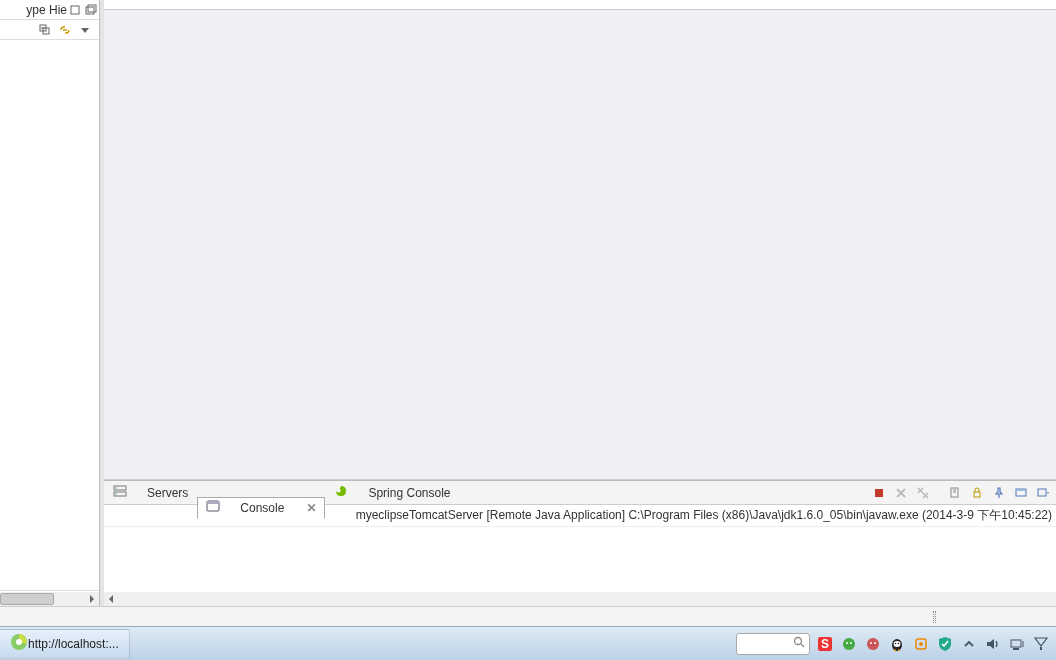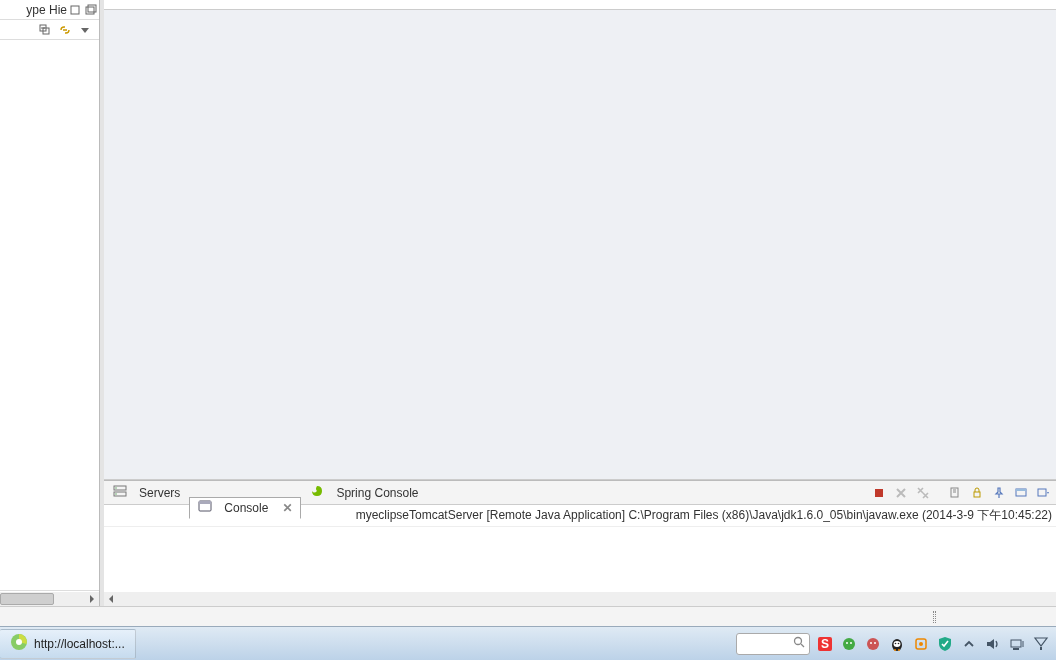--- a/index.html
+++ b/index.html
@@ -15,33 +15,33 @@
 .sidebar-content { flex: 1; background: #fff; }
 .sidebar-bottom { display: flex; align-items: center; height: 16px; border-top: 1px solid #ddd; }
 .hscroll-track { flex: 1; height: 14px; background: #efefef; display: flex; align-items: center; position: relative; }
 .hscroll-thumb { height: 12px; width: 54px; background: #cfcfcf; border: 1px solid #aaa; border-radius: 2px; position: absolute; left: 0; }
 .hscroll-right { width: 14px; height: 14px; display: flex; align-items: center; justify-content: center; background: #efefef; color: #666; cursor: pointer; }
 .main-col { flex: 1; display: flex; flex-direction: column; min-width: 0; border-left: 4px solid #e4e4e4; }
 .editor-top { height: 10px; border-bottom: 1px solid #ccc; background: #fff; overflow: hidden; }
 .editor-area { flex: 1; background: #eef0f4; border-bottom: 1px solid #ccc; }
 .bottom-panel { height: 126px; display: flex; flex-direction: column; background: #fff; border-top: 1px solid #bbb; }
 .tabs-row { display: flex; align-items: center; height: 24px; background: #f4f4f4; border-bottom: 1px solid #ccc; }
-.tab { display: flex; align-items: center; height: 22px; padding: 0 8px; gap: 12px; border: 1px solid transparent; color: #333; cursor: pointer; }
+.tab { display: flex; align-items: center; height: 22px; padding: 0 8px; gap: 20px; border: 1px solid transparent; color: #333; cursor: pointer; }
 .tab.active { background: #fff; border: 1px solid #aaa; border-bottom: 1px solid #fff; position: relative; top: 15px; }
 .tab .close-x { color: #888; font-weight: bold; margin-left: 2px; }
 .tabs-icons { margin-left: auto; display: flex; align-items: center; gap: 4px; padding-right: 4px; }
 .mini-icon { width: 18px; height: 18px; display: inline-flex; align-items: center; justify-content: center; cursor: pointer; border: 1px solid transparent; }
 .console-line { padding: 2px 4px; color: #333; border-bottom: 1px solid #eee; font-size: 12px; white-space: nowrap; overflow: hidden; }
 .console-body { flex: 1; background: #fff; }
 .bottom-scroll { height: 14px; display: flex; align-items: center; background: #efefef; }
 .bottom-scroll .arrow-left { width: 14px; height: 14px; display: flex; align-items: center; justify-content: center; color: #666; cursor: pointer; }
 .statusbar { height: 20px; background: #f4f4f4; border-top: 1px solid #ccc; position: relative; }
 .statusbar .grip { position: absolute; right: 120px; top: 4px; width: 3px; height: 12px; border-left: 1px dotted #888; border-right: 1px dotted #888; }
 .taskbar { width: 1056px; height: 34px; background: linear-gradient(to bottom, #dfeaf4, #bcd2e8); display: flex; align-items: center; border-top: 1px solid #9ab; }
-.task-item { height: 30px; display: flex; align-items: center; padding: 0 10px; gap: 6px; border: 1px solid rgba(0,0,0,0.15); margin-left: 2px; background: linear-gradient(to bottom, #e6f0fa, #c6dbee); border-radius: 2px; cursor: pointer; color: #222; min-width: 120px; }
+.task-item { height: 30px; display: flex; align-items: center; padding: 0 10px; gap: 0; border: 1px solid rgba(0,0,0,0.15); margin-left: 2px; background: linear-gradient(to bottom, #e6f0fa, #c6dbee); border-radius: 2px; cursor: pointer; color: #222; min-width: 120px; }
 .task-item.first { margin-left: 0; border-left: none; }
 .task-spacer { flex: 1; }
 .tray { display: flex; align-items: center; gap: 6px; padding-right: 6px; }
 .tray .search-box { width: 74px; height: 22px; background: #fff; border: 1px solid #aaa; border-radius: 3px; display: flex; align-items: center; padding: 0 4px; }
 .tray .search-box input { flex: 1; border: none; outline: none; font-size: 11px; width: 40px; }
 .tray .tray-icon { width: 18px; height: 18px; display: inline-flex; align-items: center; justify-content: center; cursor: pointer; }
 .svg-shield { fill: #2a8; }
 .leaf-icon { color: #6a0; }
 .server-icon { color: #777; }
 .console-icon { color: #446; }

